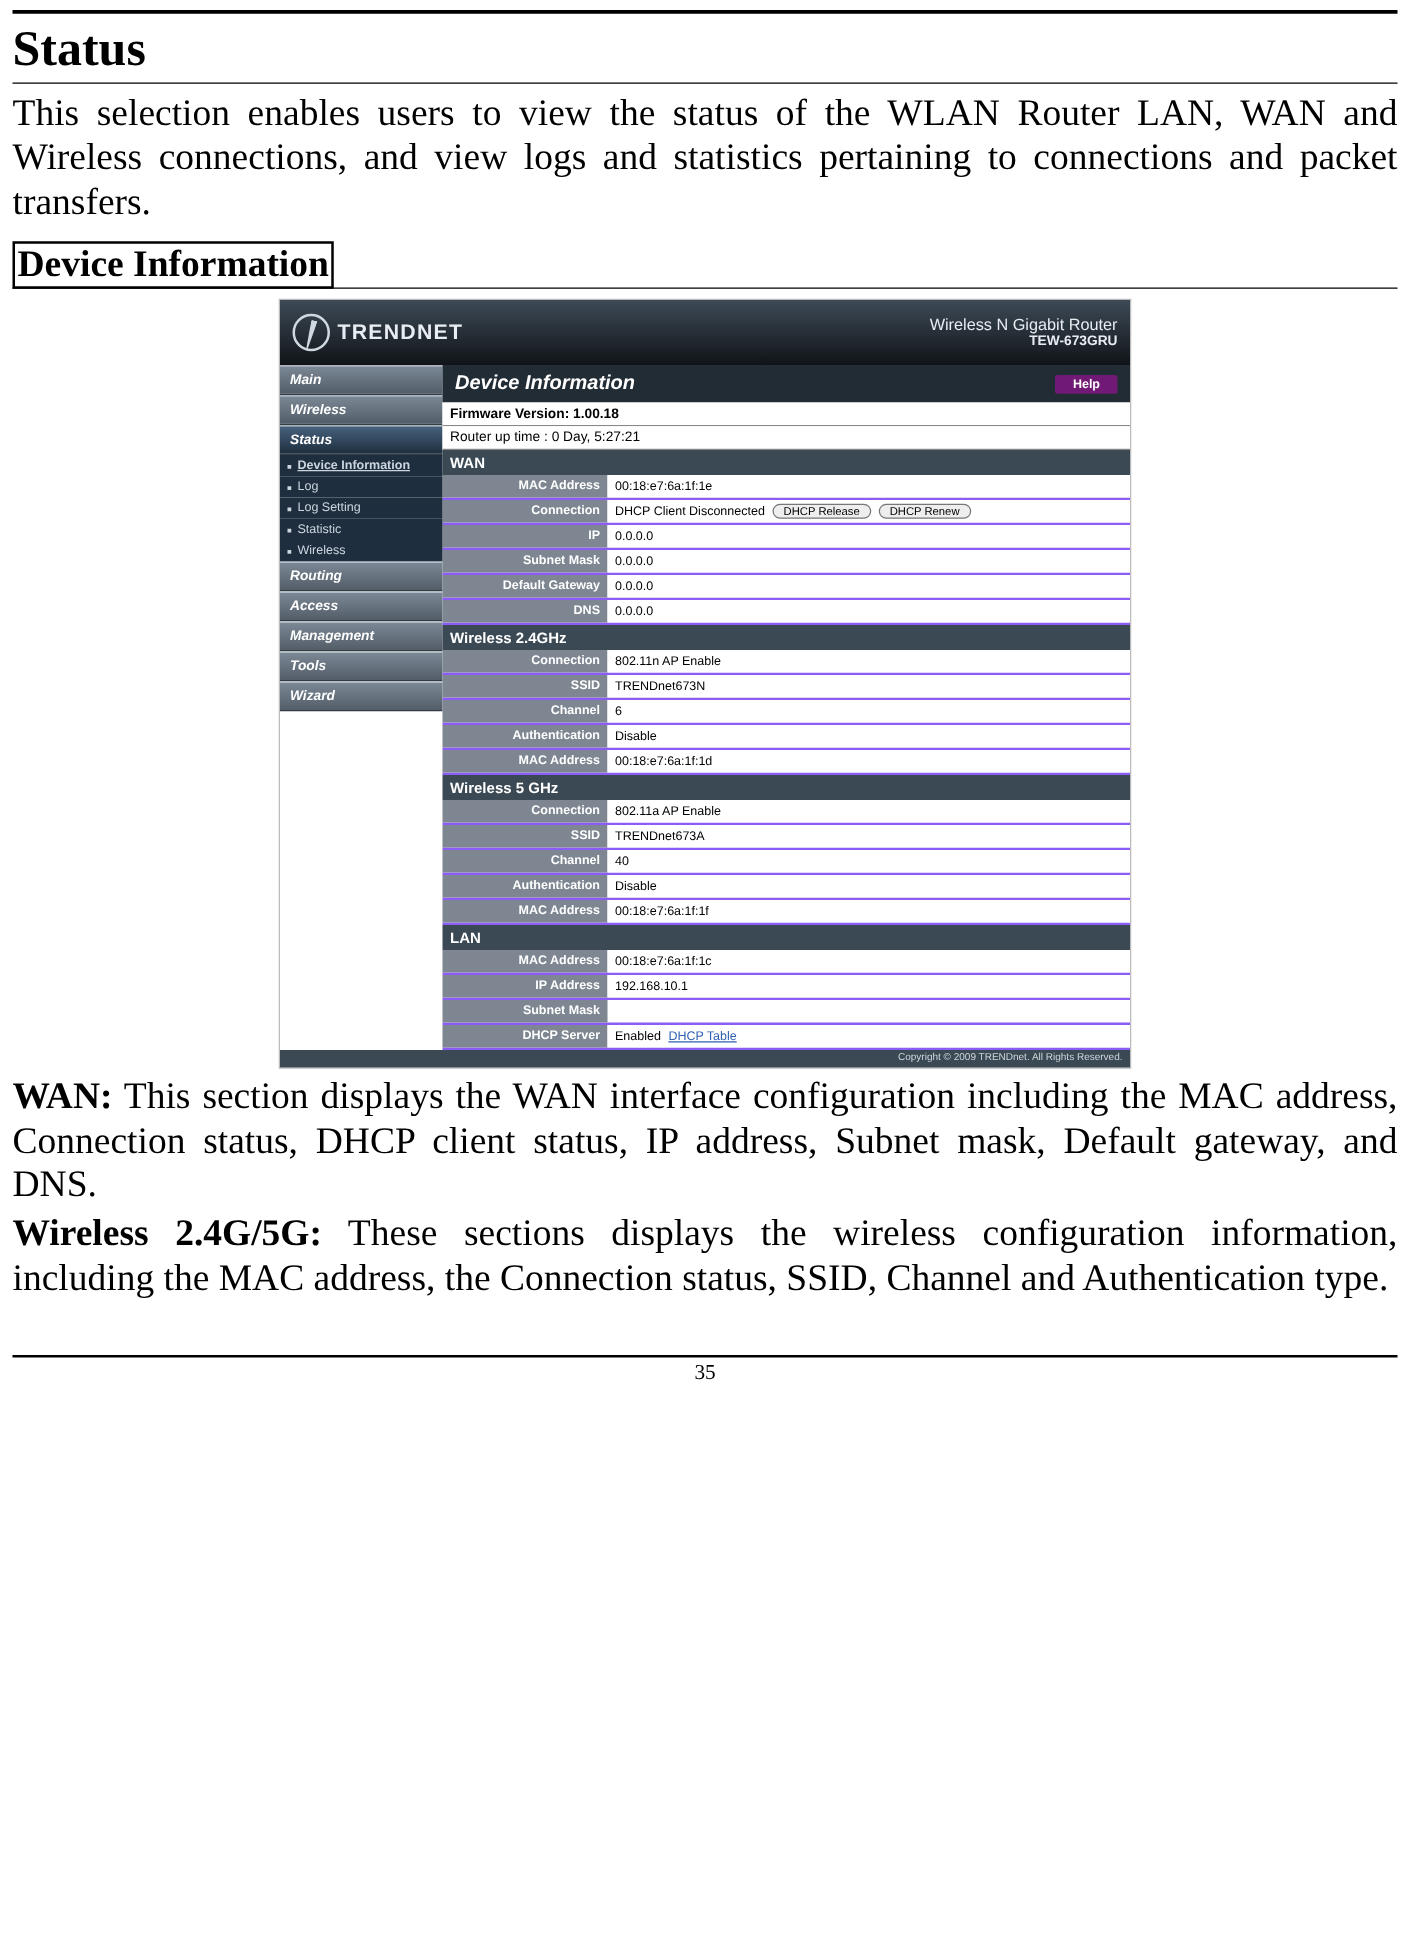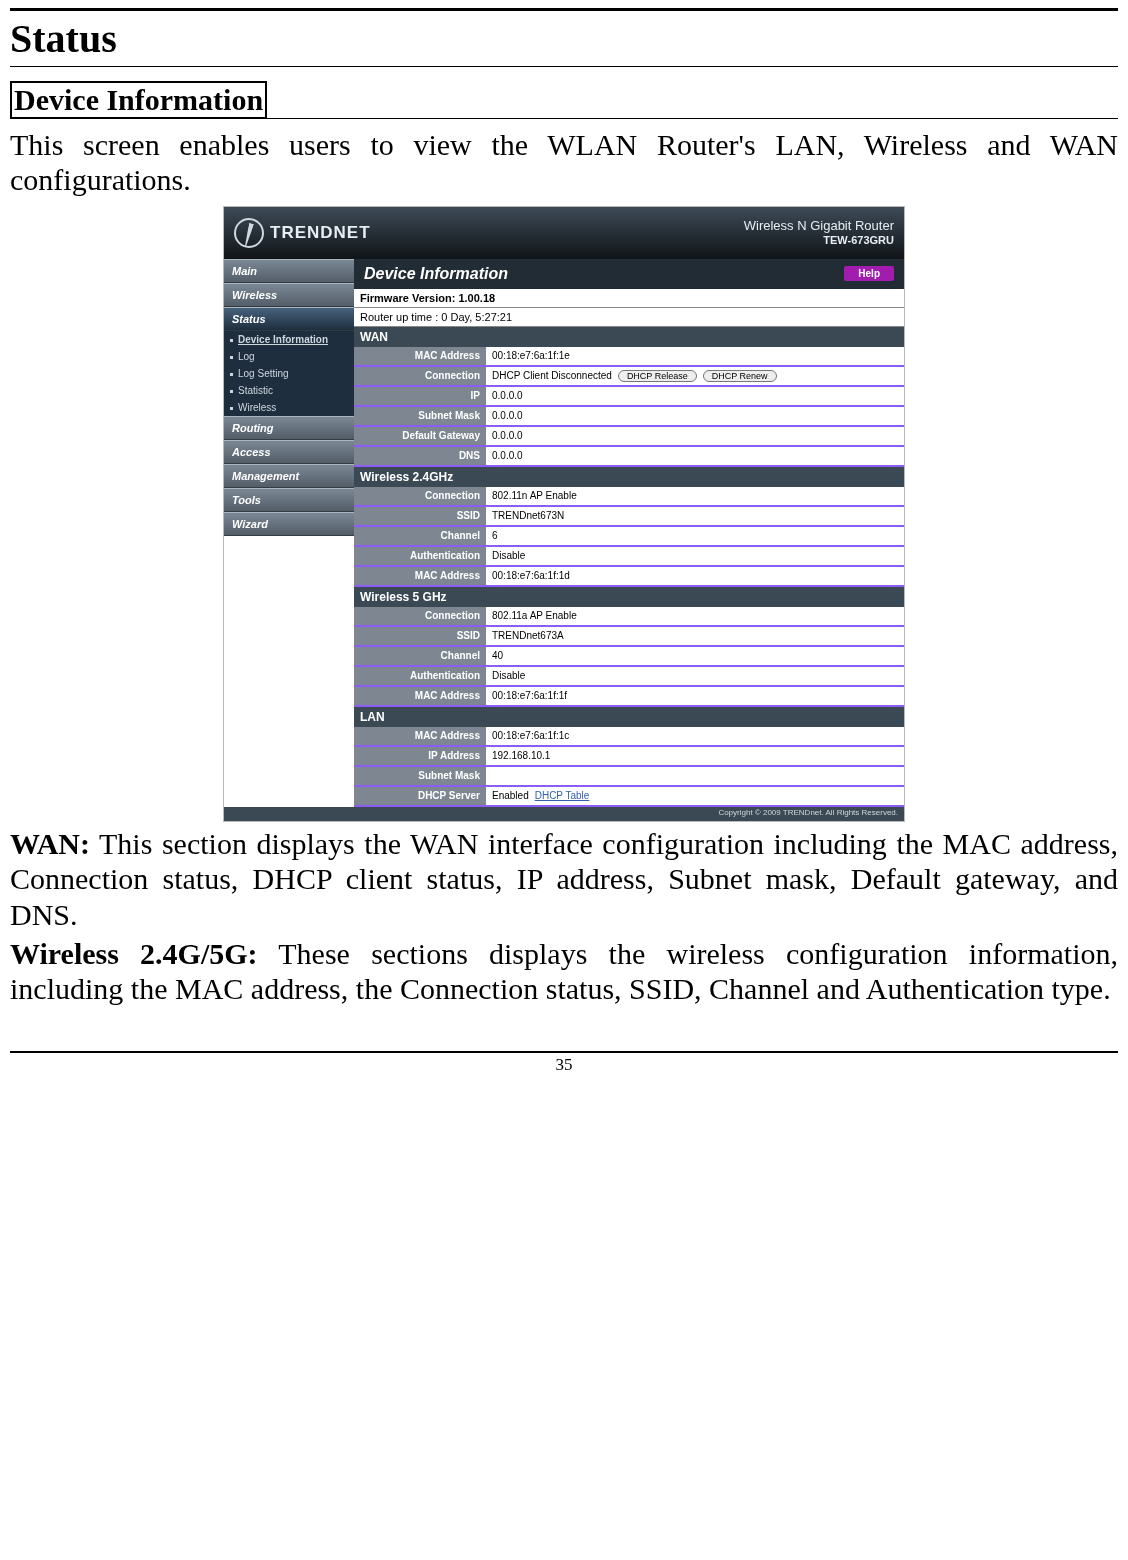--- a/index.html
+++ b/index.html
@@ -165,21 +165,21 @@
   color: #fff;
   display: flex;
   justify-content: space-between;
   align-items: center;
   padding: 6px 10px;
   font-size: 16px;
   font-style: italic;
   font-weight: bold;
 }
 .help-btn {
-  background: #a21caf;
+  background: #701a75;
   color: #fff;
   font-size: 10px;
   font-style: normal;
   font-weight: bold;
   padding: 2px 14px;
   border-radius: 2px;
 }
 .info-bar {
   background: #fff;
   color: #000;
@@ -239,27 +239,27 @@
 }
 </style>
 </head>
 <body>
 
 <div class="page">
   <div class="hrule"></div>
   <div class="h1">Status</div>
   <div class="hrule-thin"></div>
 
+  <div class="body-text">This selection enables users to view the status of the WLAN Router LAN, WAN and Wireless connections, and view logs and statistics pertaining to connections and packet transfers.</div>
 
   <div class="h2-wrap">
     <span class="h2">Device Information</span>
     <div class="h2-underline"></div>
   </div>
 
-  <div class="body-text">This screen enables users to view the WLAN Router's LAN, Wireless and WAN configurations.</div>
 
   <div class="router-shot">
     <div class="router-header">
       <div class="brand">
         <span class="brand-logo"></span>
         <span class="brand-text">TRENDNET</span>
       </div>
       <div class="model">
         <div>Wireless N Gigabit Router</div>
         <div class="sub">TEW-673GRU</div>

